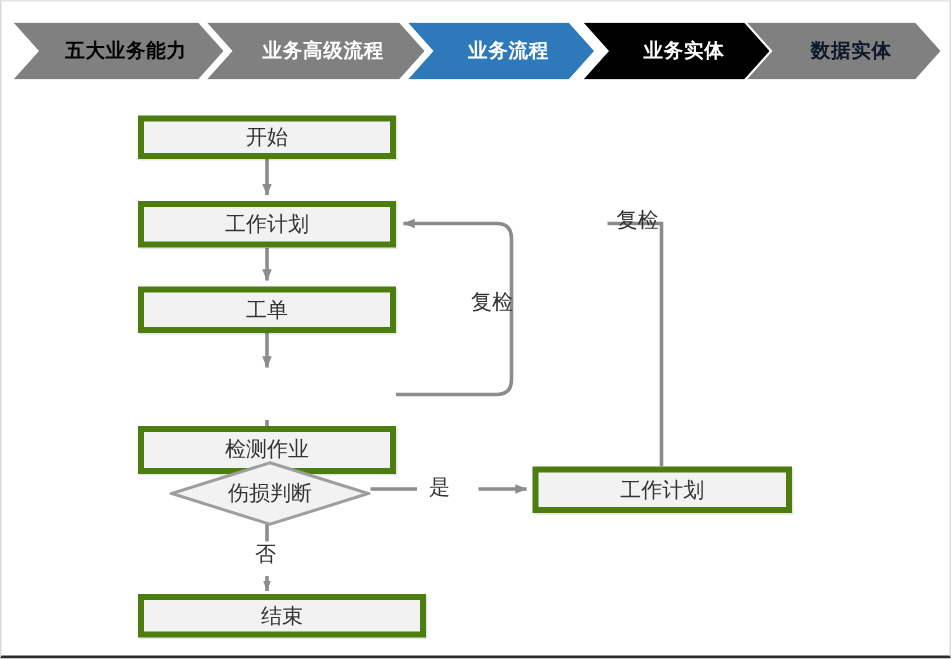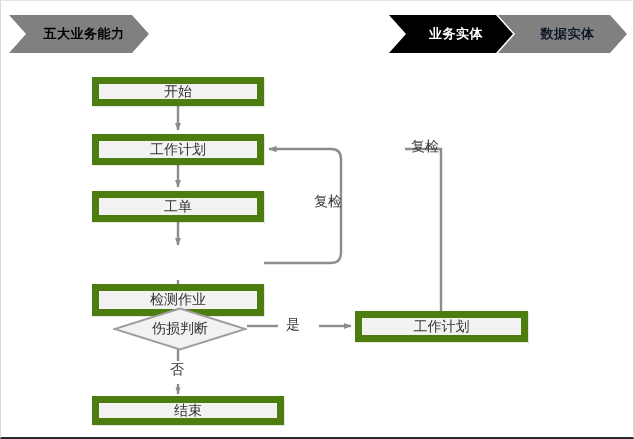--- a/index.html
+++ b/index.html
@@ -59,21 +59,21 @@
   #flow {
     position: absolute;
     left: 0;
     top: 0;
     width: 634px;
     height: 439px;
   }
   .node {
     position: absolute;
     background: #F2F2F2;
-    border: 7px solid #4d7c0f;
+    border: 4px solid #4d7c0f;
     box-sizing: border-box;
     display: flex;
     align-items: center;
     justify-content: center;
     color: #333333;
     font-size: 14px;
     box-shadow: 1px 1px 0 rgba(0,0,0,0.10);
   }
   .diamond-wrap {
     position: absolute;
@@ -109,20 +109,26 @@
   }
 </style>
 </head>
 <body>
 
 <div id="page">
 
   <div id="breadcrumb">
     <div class="chev first" style="left: 8px; width: 140px; background: rgb(128, 128, 128); color: #000000;">
       <span>五大业务能力</span>
+    </div>
+    <div class="chev" style="left: 137px; width: 145px; background: rgb(128, 128, 128); color: rgb(255, 255, 255);">
+      <span>业务高级流程</span>
+    </div>
+    <div class="chev active" style="left: 271px; width: 124px; background: rgb(46, 121, 186); color: rgb(255, 255, 255);">
+      <span>业务流程</span>
     </div>
     <div class="chev" style="left: 388px; width: 124px; background: #000000; color: rgb(255, 255, 255);">
       <span>业务实体</span>
     </div>
     <div class="chev" style="left: 497px; width: 129px; background: rgb(128, 128, 128); color: #0f172a;">
       <span>数据实体</span>
     </div>
   </div>
 
   <div id="flow">

